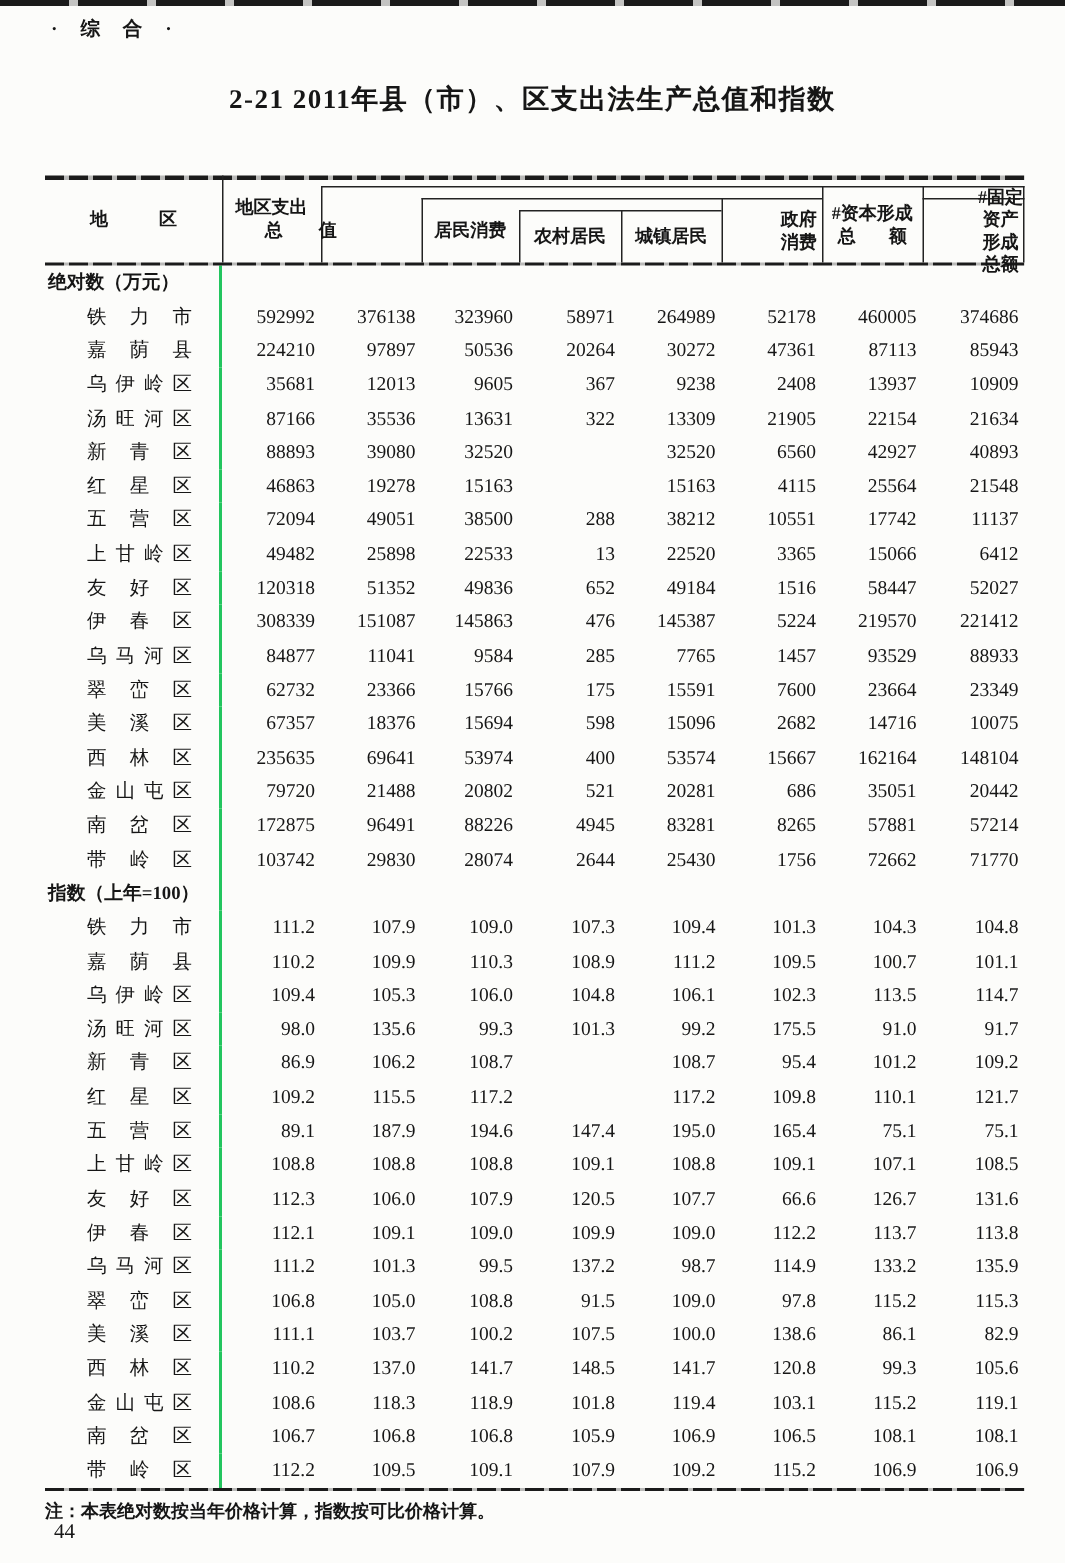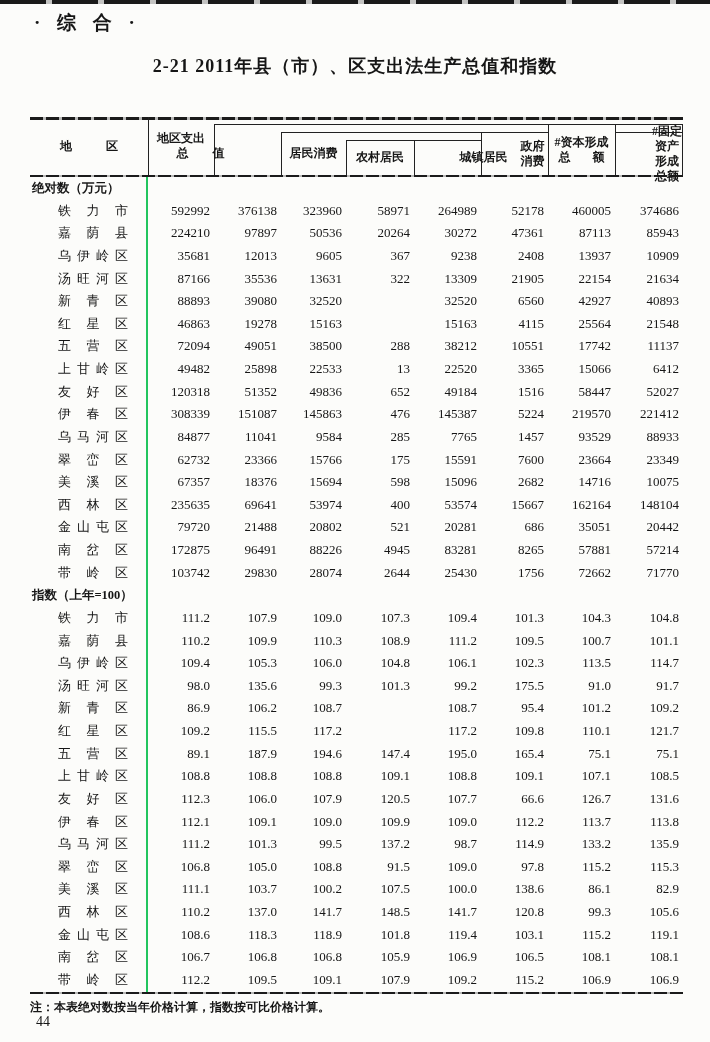--- a/index.html
+++ b/index.html
@@ -7,21 +7,21 @@
   .page {
     position:relative; width:710px; height:1042px;
     background:#fcfcfa; color:#161616;
     font-family:"Liberation Serif","DejaVu Serif",serif;
     overflow:hidden;
   }
   .scan-edge {
     position:absolute; top:0; left:0; width:710px; height:4px;
     background:repeating-linear-gradient(90deg,#1a1a1a 0 46px, rgba(26,26,26,.25) 46px 52px);
   }
-  .corner { position:absolute; left:34px; top:10px; font-size:19px; letter-spacing:6px; font-weight:600; }
+  .corner { position:absolute; left:34px; top:10px; font-size:13px; letter-spacing:6px; font-weight:600; }
   .title  { position:absolute; top:54px; left:0; width:710px; text-align:center;
             font-size:18px; font-weight:bold; letter-spacing:1px; }
 
   .tablewrap { position:absolute; left:30px; top:117px; width:653px; }
 
   
   .thead { position:relative; width:653px; height:60px; }
   .hline, .vline { position:absolute; background:#222; }
   .dash { background:repeating-linear-gradient(90deg,#1b1b1b 0 13px, rgba(27,27,27,.3) 13px 16px); }
   .rule-top { left:0; top:0; width:653px; height:3px; }
@@ -43,21 +43,21 @@
   .hlabel {
     position:absolute; display:flex; flex-direction:column;
     align-items:center; justify-content:center;
     font-size:12px; font-weight:bold; line-height:15px; text-align:center;
   }
   .hl-region { left:0;   top:0;    width:118px; height:58px; }
   .hl-total  { left:118px; top:0;  width:66px;  height:58px; }
   .hl-final  { left:184px; top:7px;  width:67px; height:51px; }
   .hl-house  { left:251px; top:15px; width:65px; height:43px; }
   .hl-rural  { left:316px; top:23px; width:68px; height:35px; }
-  .hl-urban  { left:384px; top:23px; width:67px; height:35px;margin-left:36px; }
+  .hl-urban  { left:384px; top:23px; width:67px; height:35px; }
   .hl-gov    { left:451px; top:15px; width:67px; height:43px;padding-left:36px; }
   .hl-cap    { left:518px; top:7px;  width:67px; height:51px; }
   .hl-fix    { left:585px; top:15px; width:68px; height:43px;padding-left:36px; }
   .jspread { display:inline-block; text-align:justify; text-align-last:justify; }
   .j-region { width:58px; }
   .j-total  { width:48px;margin-left:39px; }
   .j-cap    { width:46px; }
 
   
   .tbody { width:653px; }

